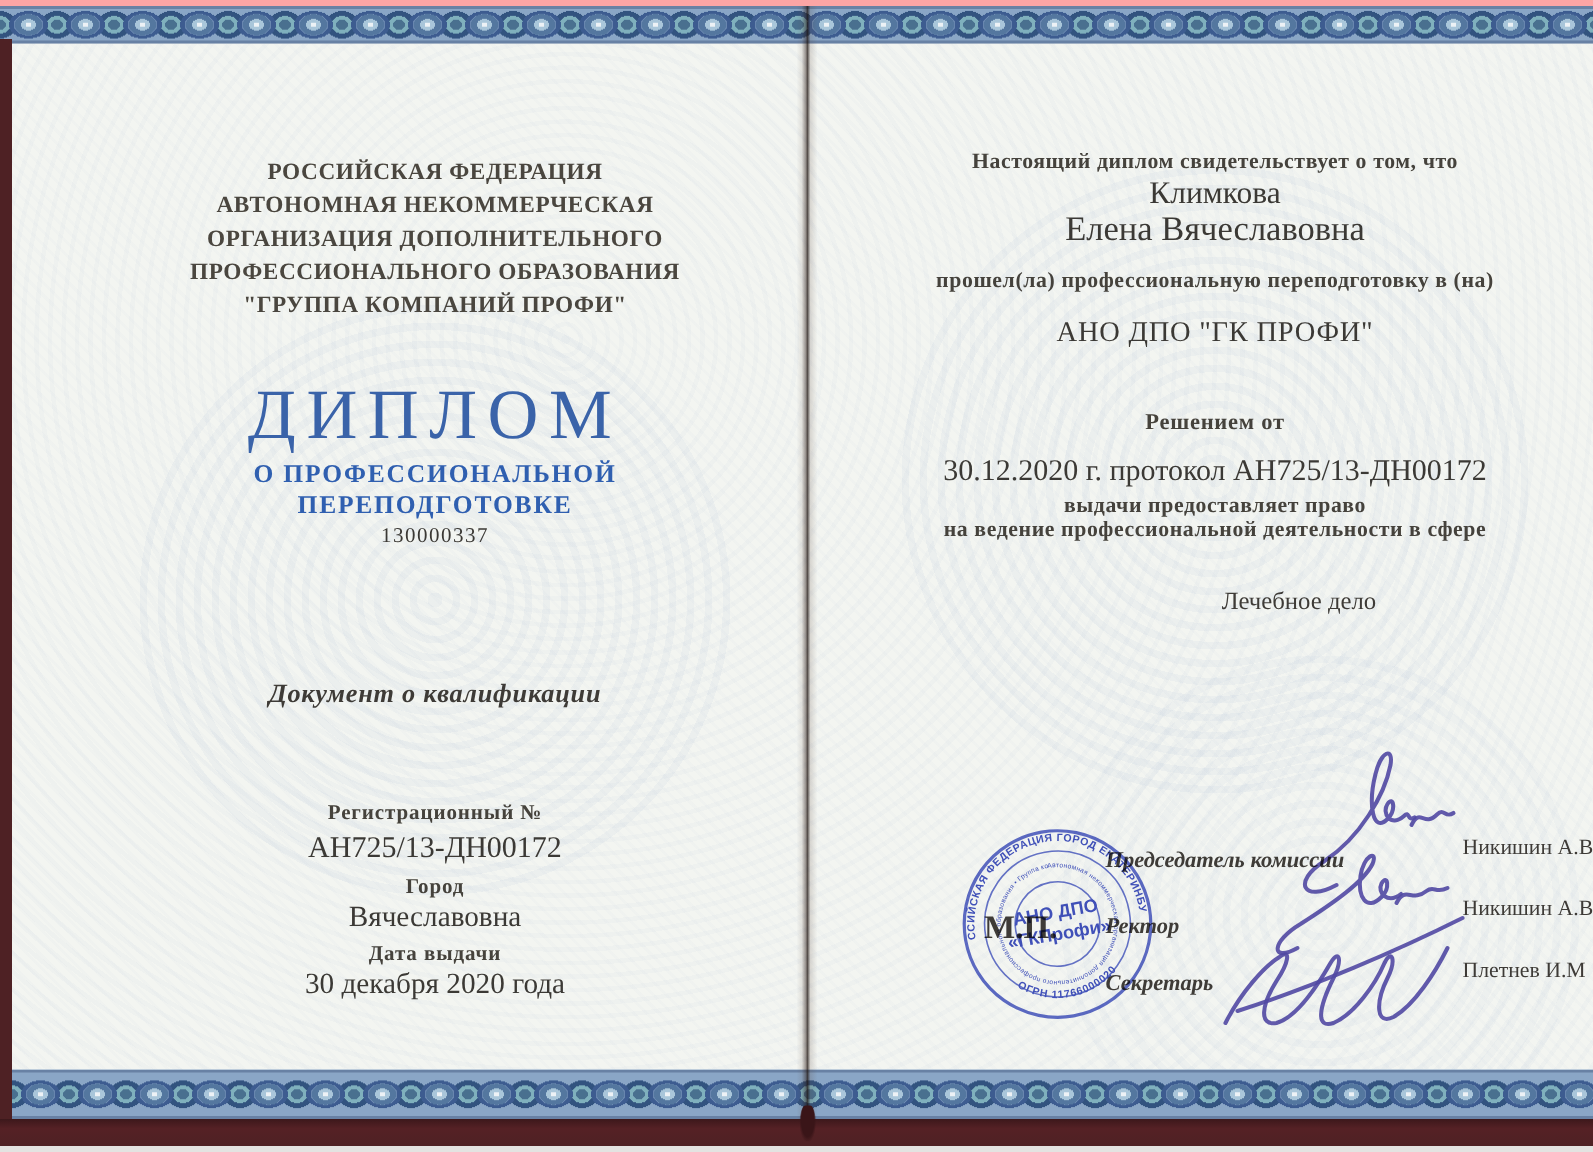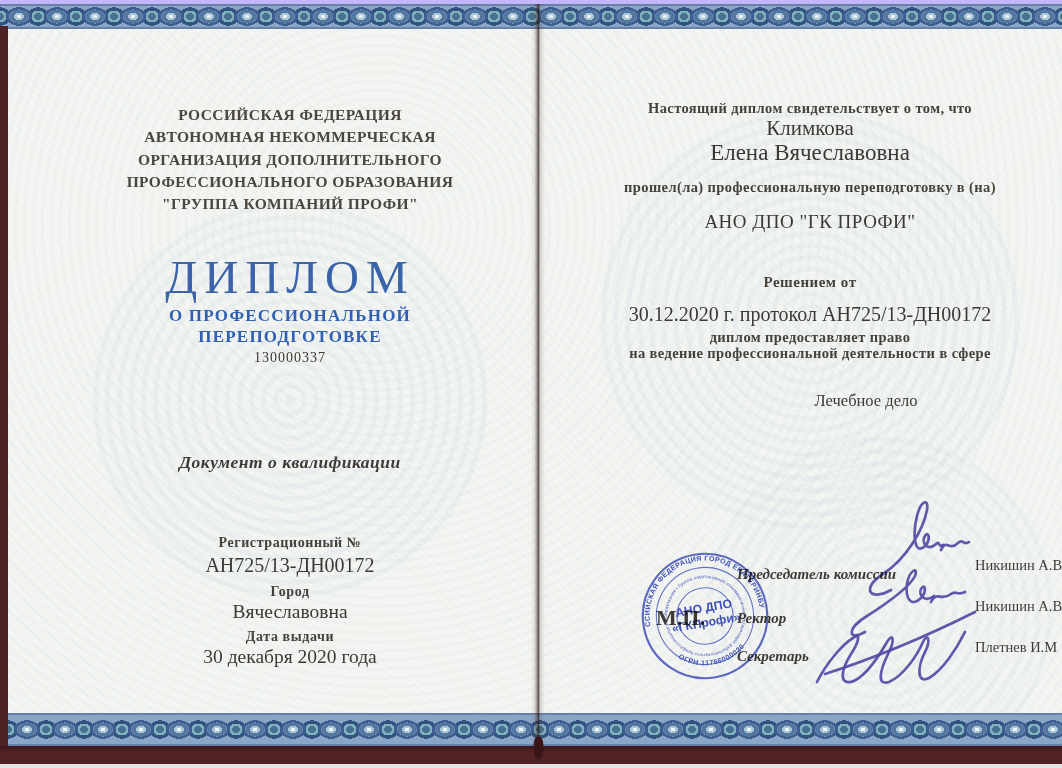--- a/index.html
+++ b/index.html
@@ -1,16 +1,16 @@
 <!DOCTYPE html>
 <html><head>
 <meta charset="utf-8">
 <style>
   html,body{margin:0;padding:0;background:#ffffff;}
-  .scan{position:relative;width:1062px;height:768px;overflow:hidden;background:#c4b5fd;
+  .scan{position:relative;width:1062px;height:768px;overflow:hidden;background:#fca5a5;
         font-family:"Liberation Serif","DejaVu Serif",serif;}
   
   .paper{position:absolute;left:8px;top:4px;right:0;height:742px;background-color:#f3f5f1;
     background-image:
       repeating-radial-gradient(circle at 35% 30%, rgba(130,155,195,.045) 0 3px, rgba(255,255,255,0) 3px 9px),
       repeating-linear-gradient(45deg, rgba(140,160,200,.03) 0 2px, rgba(255,255,255,0) 2px 6px);}
   .rosette{position:absolute;border-radius:50%;
     background:repeating-radial-gradient(circle, rgba(135,160,200,.07) 0 5px, rgba(255,255,255,0) 5px 12px);}
   
   .band{position:absolute;background-color:#8aa6c6;
@@ -106,21 +106,21 @@
   </div>
 
   <div class="col col-right">
     <div class="t intro">Настоящий диплом свидетельствует о том, что</div>
     <div class="t surname">Климкова</div>
     <div class="t fullname">Елена Вячеславовна</div>
     <div class="t completed">прошел(ла) профессиональную переподготовку в (на)</div>
     <div class="t orgname">АНО ДПО "ГК ПРОФИ"</div>
     <div class="t decision-l">Решением от</div>
     <div class="t decision-v">30.12.2020 г. протокол АН725/13-ДН00172</div>
-    <div class="t grants1">диплом предоставляет право</div>
+    <div class="t grants1">выдачи предоставляет право</div>
     <div class="t grants2">на ведение профессиональной деятельности в сфере</div>
     <div class="t field">Лечебное дело</div>
   </div>
 
   <div class="mp">М.П.</div>
 
   <div class="role" style="top:566px;">Председатель комиссии</div>
   <div class="role" style="top:610px;">Ректор</div>
   <div class="role" style="top:648px;">Секретарь</div>
 

